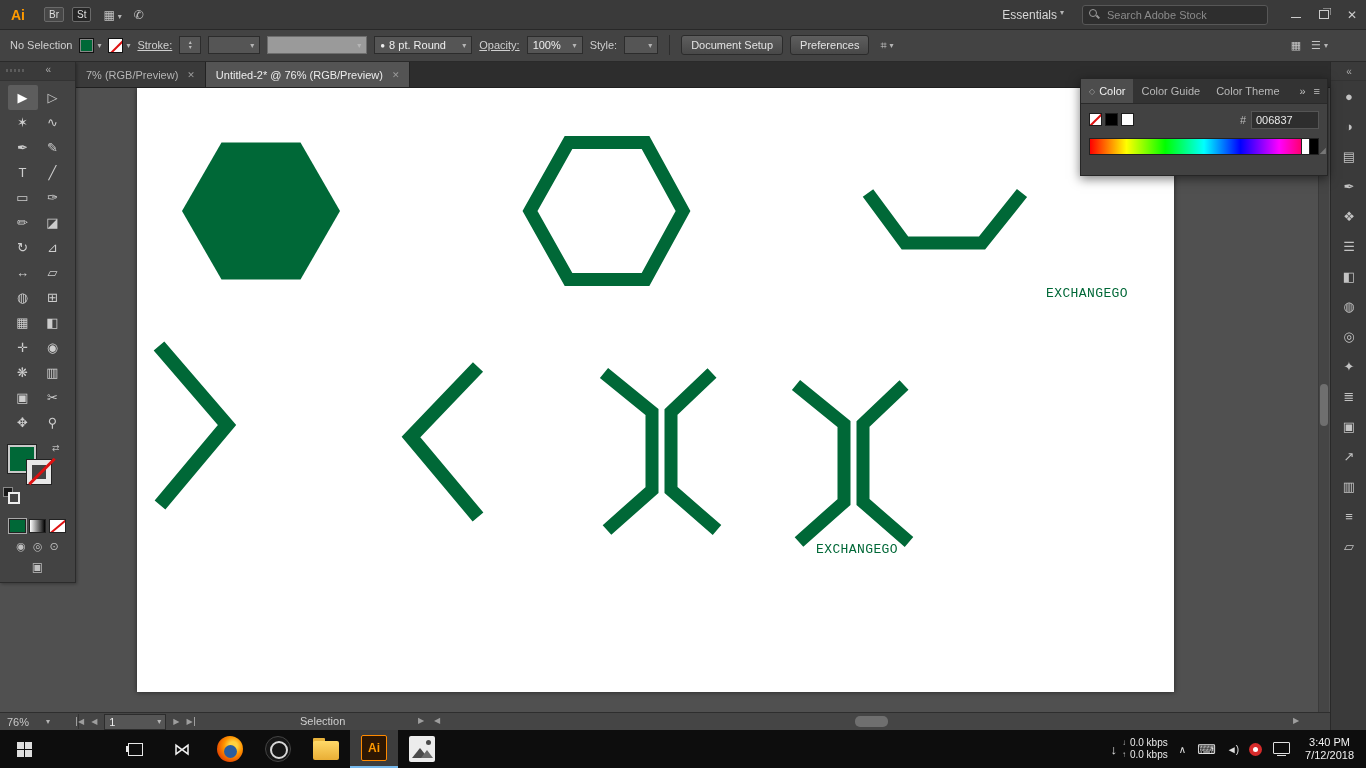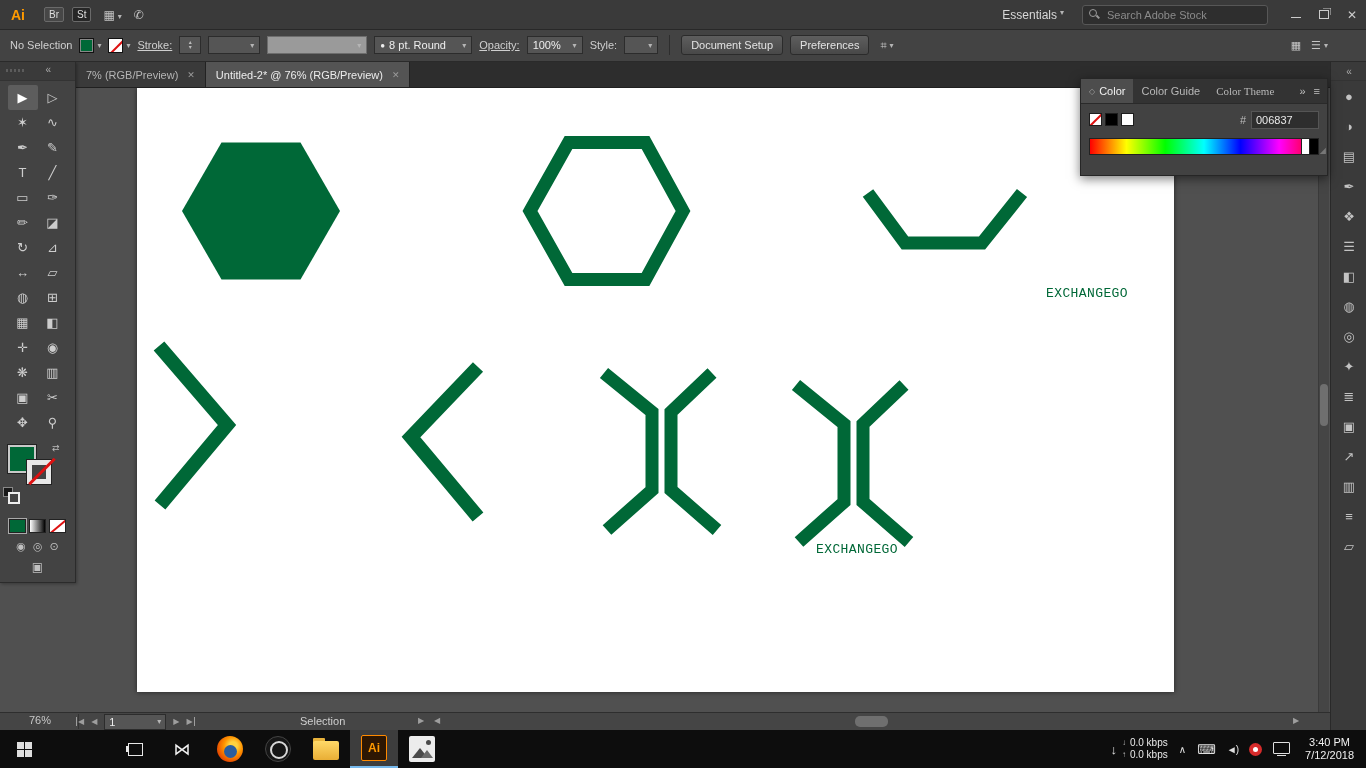--- a/index.html
+++ b/index.html
@@ -119,21 +119,21 @@
   
   #dock{position:absolute;left:1330px;top:62px;width:36px;height:668px;background:#3a3a3a;
     border-left:1px solid #292929;z-index:25;}
   .dock-header{height:18px;display:flex;align-items:center;justify-content:center;color:#aaa;font-size:10px;
     border-bottom:1px solid #333;}
   .dock-ic{height:30px;display:flex;align-items:center;justify-content:center;color:#c3c3c3;font-size:13px;}
   
   #status-bar{position:absolute;left:0;top:712px;width:1330px;height:18px;background:#454545;
     border-top:1px solid #2e2e2e;font-size:11px;color:#c8c8c8;z-index:20;}
   .zoom-box{position:absolute;left:2px;top:1px;width:66px;height:15px;display:flex;align-items:center;
-    padding:0 5px;gap:14px;border-right:1px solid #333;flex-direction:column;}
+    padding:0 5px;gap:14px;border-right:1px solid #333;}
   .sb-nav{position:absolute;left:76px;top:1px;display:flex;align-items:center;gap:7px;height:15px;}
   .sb-ic{font-size:8px;color:#9e9e9e;}
   .sb-ic.edge{border-left:1px solid #9e9e9e;padding-left:1px;}
   .sb-ic.edge-r{border-right:1px solid #9e9e9e;padding-right:1px;}
   .ab-field{width:52px;height:14px;background:#555;border:1px solid #2c2c2c;display:flex;align-items:center;
     justify-content:space-between;padding:0 4px;color:#eee;}
   .sb-status{position:absolute;left:300px;top:2px;color:#cfcfcf;}
   .sb-arrow1{position:absolute;left:418px;top:3px;font-size:8px;color:#9e9e9e;}
   .sb-arrow2{position:absolute;left:434px;top:3px;font-size:8px;color:#9e9e9e;}
   .hthumb{position:absolute;left:855px;top:3px;width:33px;height:11px;background:#6f6f6f;border-radius:5px;}
@@ -369,21 +369,21 @@
 
 <div id="color-panel">
   <div class="cp-tabs">
     <span class="cp-tab active">
       <span class="diam">◇</span>
       <span>Color</span>
     </span>
     <span class="cp-tab">
       <span>Color Guide</span>
     </span>
-    <span class="cp-tab" style="max-width:70px;font-family:Liberation Serif, serif;">
+    <span class="cp-tab" style="max-width:70px;">
       <span>Color Theme</span>
     </span>
     <span class="cp-tabs-right">
       <span>»</span>
       <span>≡</span>
     </span>
   </div>
   <div class="cp-body">
     <div class="cp-swatches">
       <span class="cp-sw none"></span>

